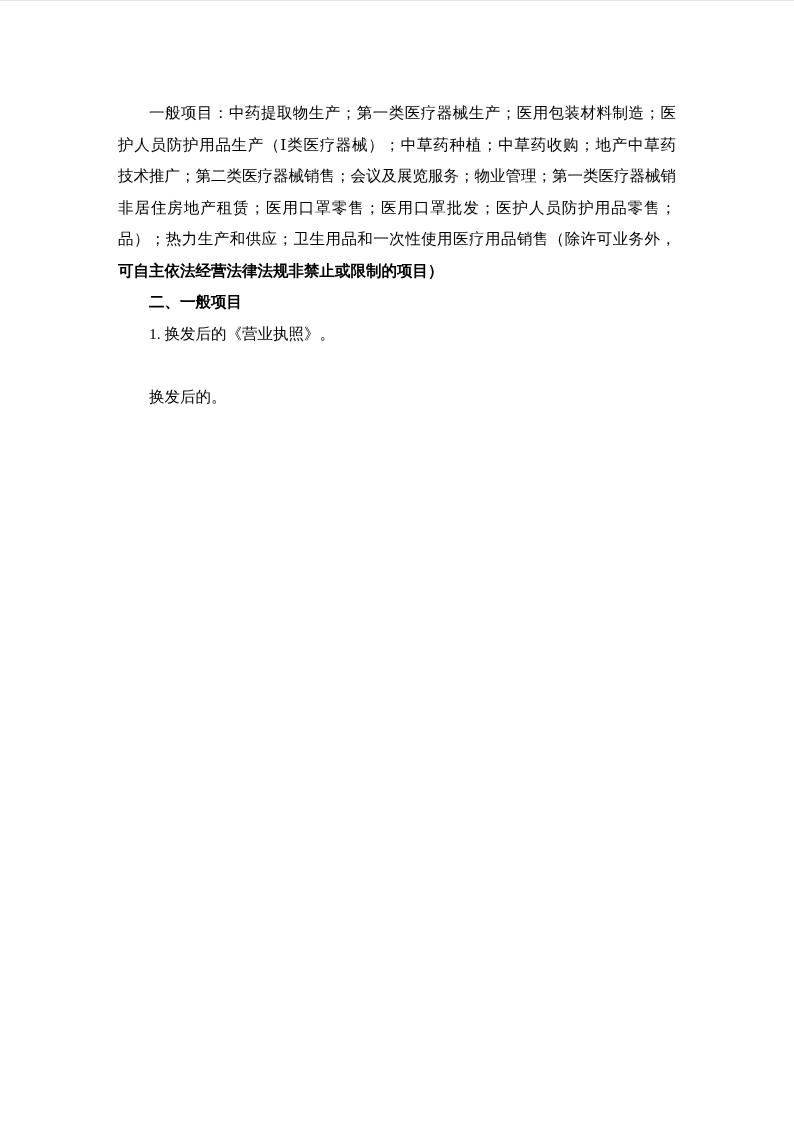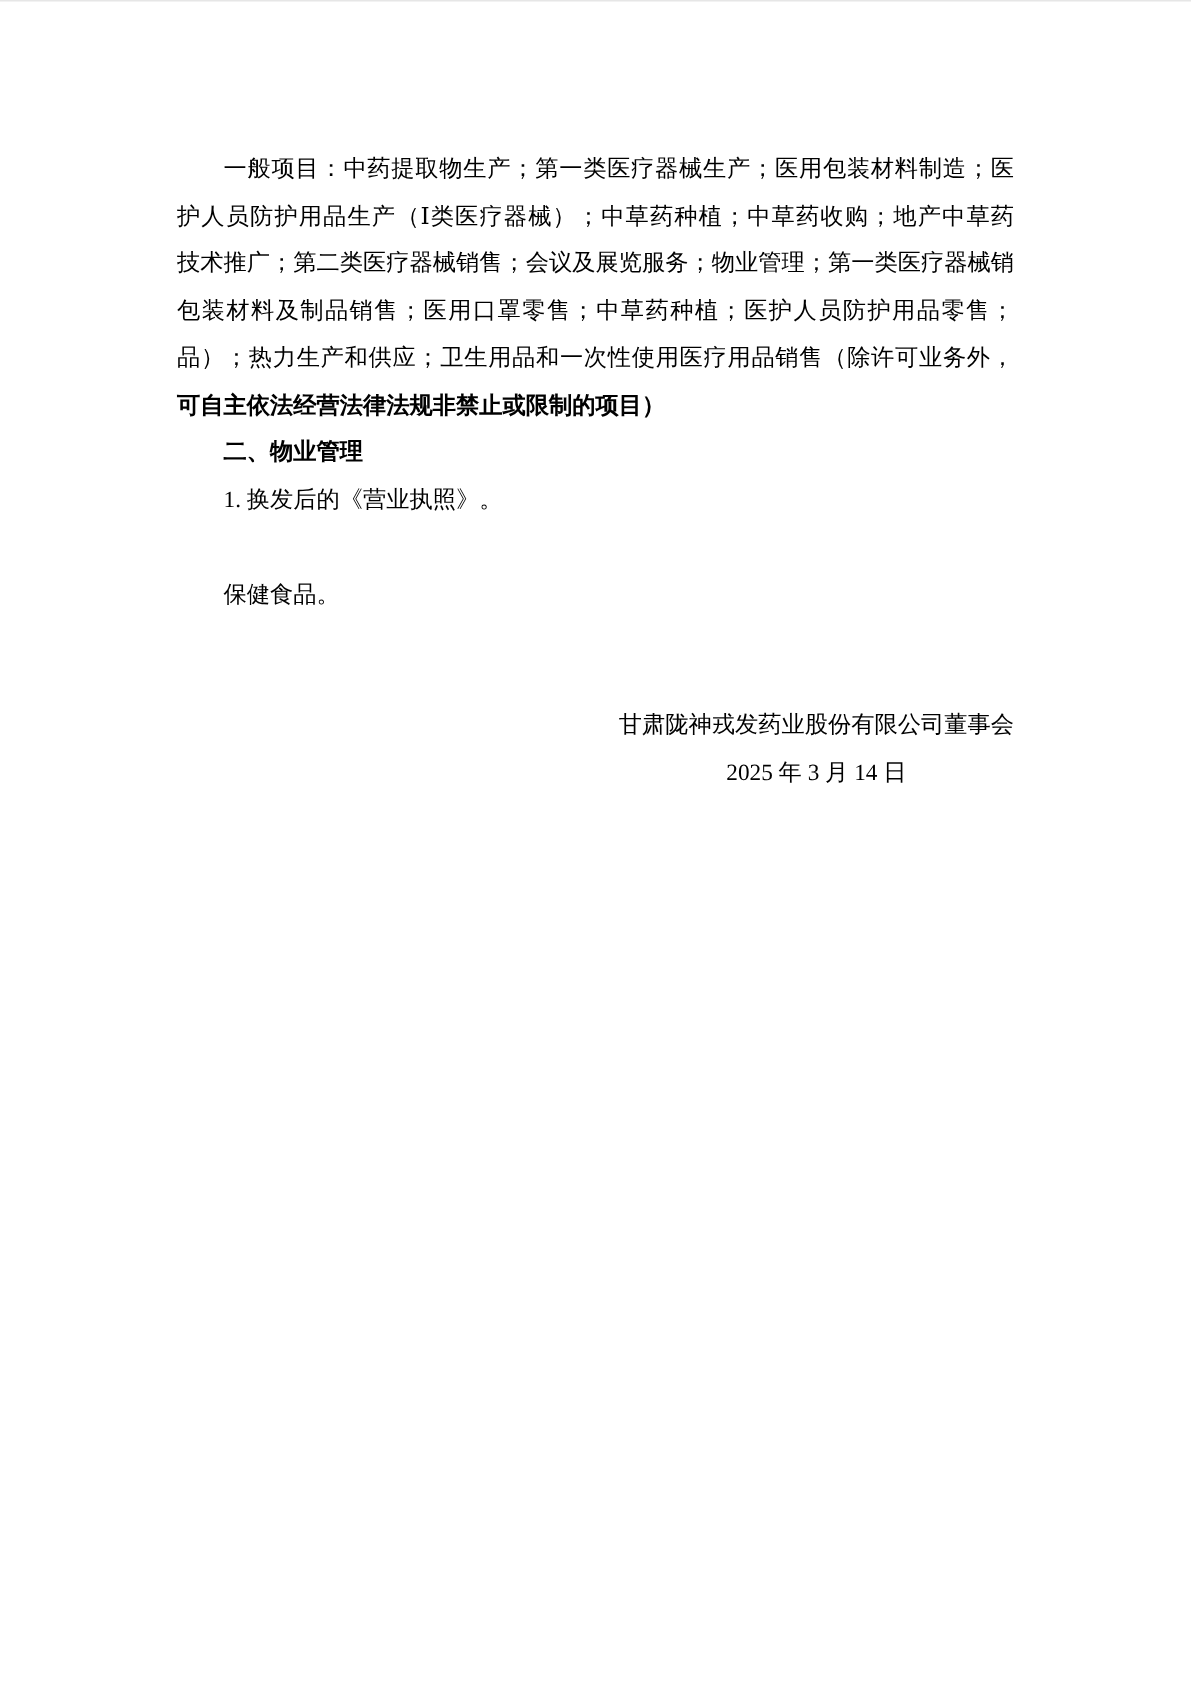--- a/index.html
+++ b/index.html
@@ -66,35 +66,29 @@
 </style>
 </head>
 <body>
 
 <div class="page">
   <div class="content">
 
     <div class="body-line indent2">一般项目：中药提取物生产；第一类医疗器械生产；医用包装材料制造；医</div>
     <div class="body-line">护人员防护用品生产（Ⅰ类医疗器械）；中草药种植；中草药收购；地产中草药</div>
     <div class="body-line">技术推广；第二类医疗器械销售；会议及展览服务；物业管理；第一类医疗器械销</div>
-    <div class="body-line">包装材料及制品销售；医用口罩零售；中草药种植；医护人员防护用品零售；</div>
+    <div class="body-line">非居住房地产租赁；医用口罩零售；医用口罩批发；医护人员防护用品零售；</div>
     <div class="body-line">品）；热力生产和供应；卫生用品和一次性使用医疗用品销售（除许可业务外，</div>
     <div class="body-line last-line">可自主依法经营法律法规非禁止或限制的项目）</div>
 
-    <div class="section-heading">二、物业管理</div>
+    <div class="section-heading">二、一般项目</div>
 
     <div class="reference-item">1. 换发后的《营业执照》。</div>
 
     <div class="blank-line"></div>
 
-    <div class="closing">保健食品。</div>
+    <div class="closing">换发后的。</div>
 
     <div class="sig-spacer"></div>
 
-    <div class="signature">
-      <div class="signature-inner">
-        <div>甘肃陇神戎发药业股份有限公司董事会</div>
-        <div>2025 年 3 月 14 日</div>
-      </div>
-    </div>
 
   </div>
 </div>
 
 </body></html>

